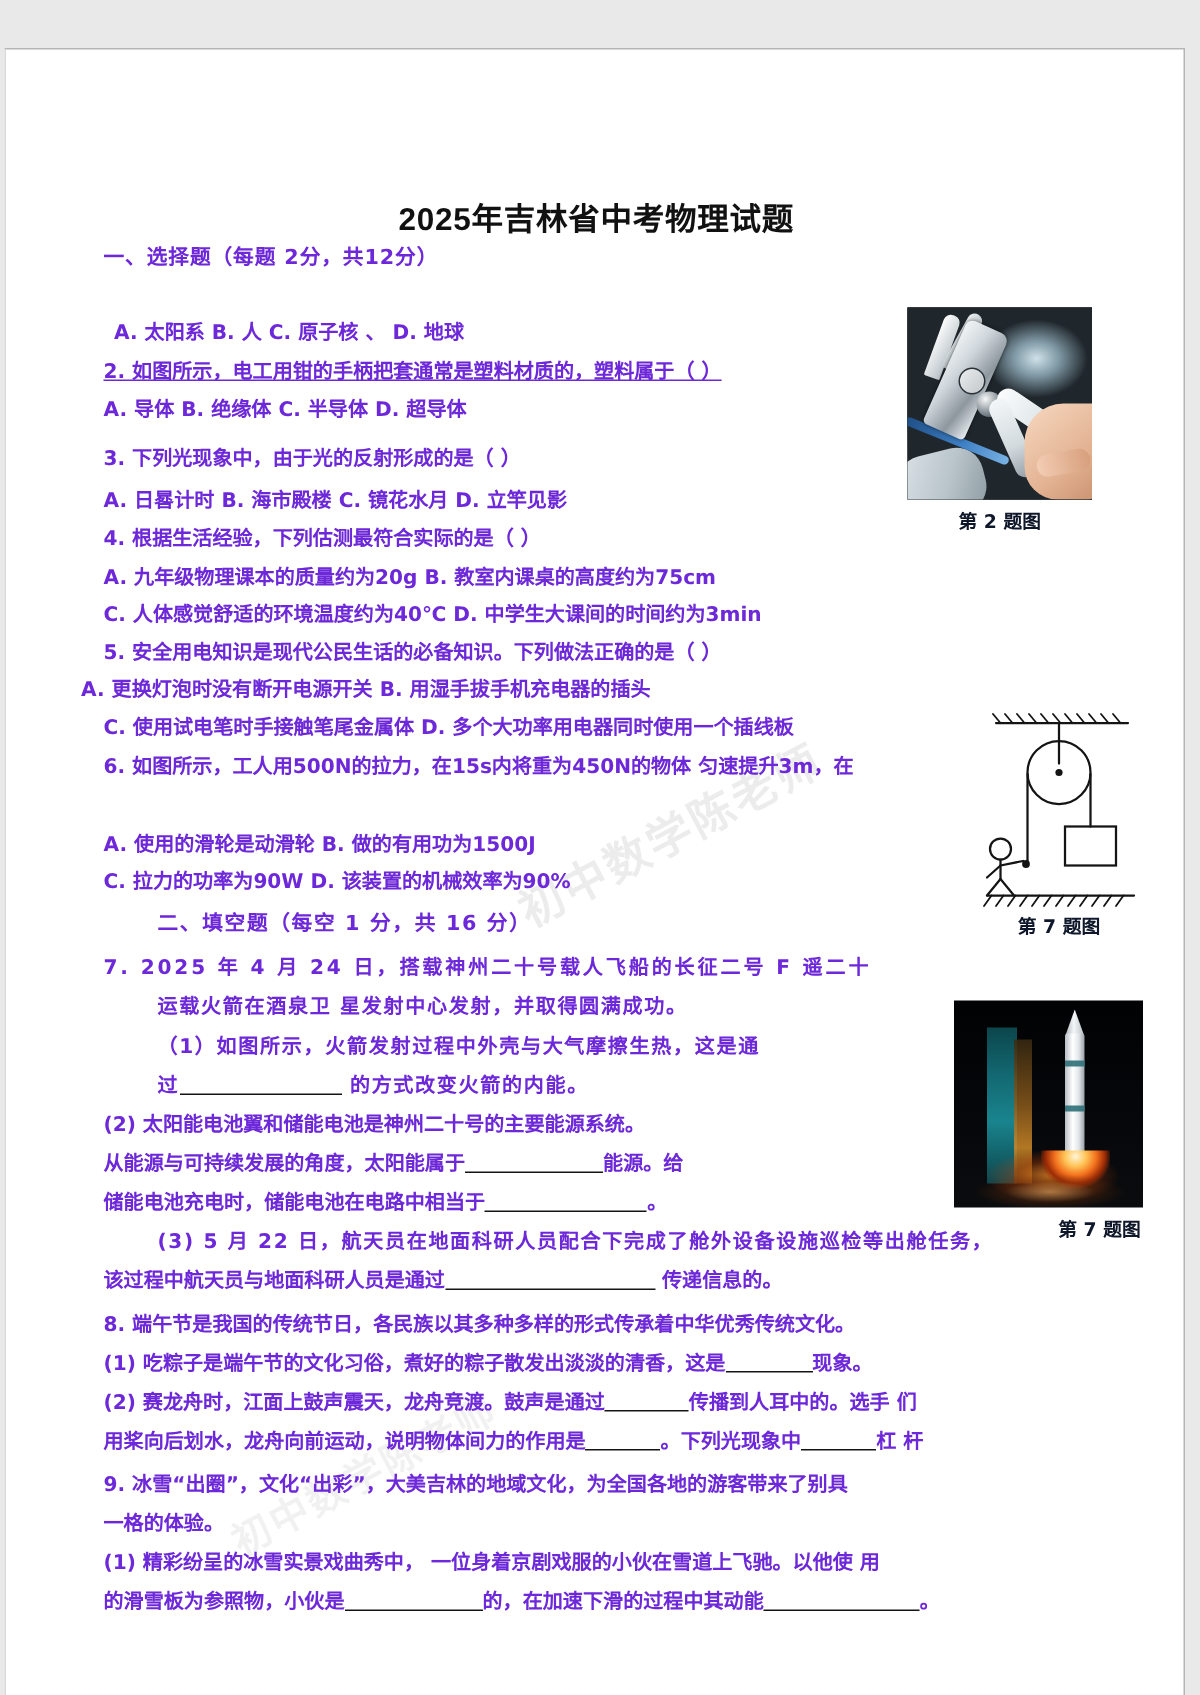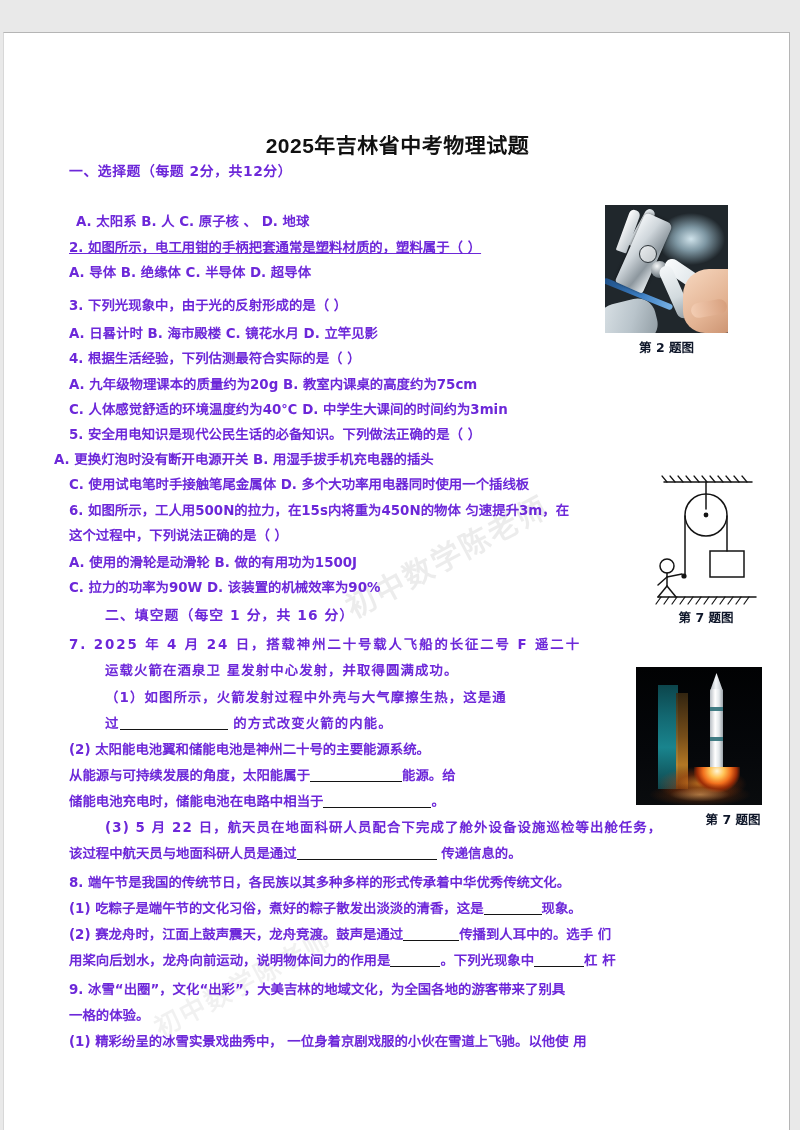--- a/index.html
+++ b/index.html
@@ -205,21 +205,20 @@
 
     <div class="ln" style="left:65px;top:314px;">4. 根据生活经验，下列估测最符合实际的是（      ）</div>
     <div class="ln" style="left:65px;top:340px;">A.  九年级物理课本的质量约为20g      B. 教室内课桌的高度约为75cm</div>
     <div class="ln" style="left:65px;top:365px;">C. 人体感觉舒适的环境温度约为40℃  D. 中学生大课间的时间约为3min</div>
 
     <div class="ln" style="left:65px;top:390px;">5. 安全用电知识是现代公民生话的必备知识。下列做法正确的是（      ）</div>
     <div class="ln" style="left:50px;top:415px;">A. 更换灯泡时没有断开电源开关         B.   用湿手拔手机充电器的插头</div>
     <div class="ln" style="left:65px;top:440px;">C. 使用试电笔时手接触笔尾金属体    D.  多个大功率用电器同时使用一个插线板</div>
 
     <div class="ln" style="left:65px;top:466px;">6.    如图所示，工人用500N的拉力，在15s内将重为450N的物体  匀速提升3m，在</div>
-    <div class="ln" style="left:65px;top:491px;">这个过程中，下列说法正确的是（        ）</div>
     <div class="ln" style="left:65px;top:518px;">A.  使用的滑轮是动滑轮                 B.  做的有用功为1500J</div>
     <div class="ln" style="left:65px;top:543px;">C.  拉力的功率为90W                      D. 该装置的机械效率为90%</div>
 
     <div class="ln sec wide2" style="left:65px;top:571px;">二、填空题（每空 1 分，共 16 分）</div>
 
     <div class="ln wide" style="left:65px;top:600px;">7. 2025 年 4 月 24 日，搭载神州二十号载人飞船的长征二号 F 遥二十</div>
     <div class="ln wide2" style="left:65px;top:626px;">运载火箭在酒泉卫 星发射中心发射，并取得圆满成功。</div>
     <div class="ln wide2" style="left:65px;top:653px;">（1）如图所示，火箭发射过程中外壳与大气摩擦生热，这是通</div>
     <div class="ln wide2" style="left:65px;top:679px;">
       <span>过</span><span class="blank" style="width:108px;"></span><span> 的方式改变火箭的内能。</span>
@@ -243,20 +242,23 @@
     <div class="ln" style="left:65px;top:890px;">
       <span>(2) 赛龙舟时，江面上鼓声震天，龙舟竞渡。鼓声是通过</span><span class="blank" style="width:56px;"></span><span>传播到人耳中的。选手 们</span>
     </div>
     <div class="ln" style="left:65px;top:916px;">
       <span>用桨向后划水，龙舟向前运动，说明物体间力的作用是</span><span class="blank" style="width:50px;"></span><span>。下列光现象中</span><span class="blank" style="width:50px;"></span><span>杠 杆</span>
     </div>
 
     <div class="ln" style="left:65px;top:945px;">9.  冰雪“出圈”，文化“出彩”，大美吉林的地域文化，为全国各地的游客带来了别具</div>
     <div class="ln" style="left:65px;top:971px;">一格的体验。</div>
     <div class="ln" style="left:65px;top:997px;">(1) 精彩纷呈的冰雪实景戏曲秀中，  一位身着京剧戏服的小伙在雪道上飞驰。以他使  用</div>
+    <div class="ln" style="left:65px;top:1023px;">
+      <span>的滑雪板为参照物，小伙是</span><span class="blank" style="width:92px;"></span><span>的，在加速下滑的过程中其动能</span><span class="blank" style="width:104px;"></span><span>。</span>
+    </div>
 
     <div class="fig photo2">
       <div class="pl-hand2"></div>
       <div class="pl-wire"></div>
       <div class="pl-jawA"></div>
       <div class="pl-jawB"></div>
       <div class="pl-body"></div>
       <div class="pl-logo"></div>
       <div class="pl-pivot"></div>
       <div class="pl-h1"></div>

